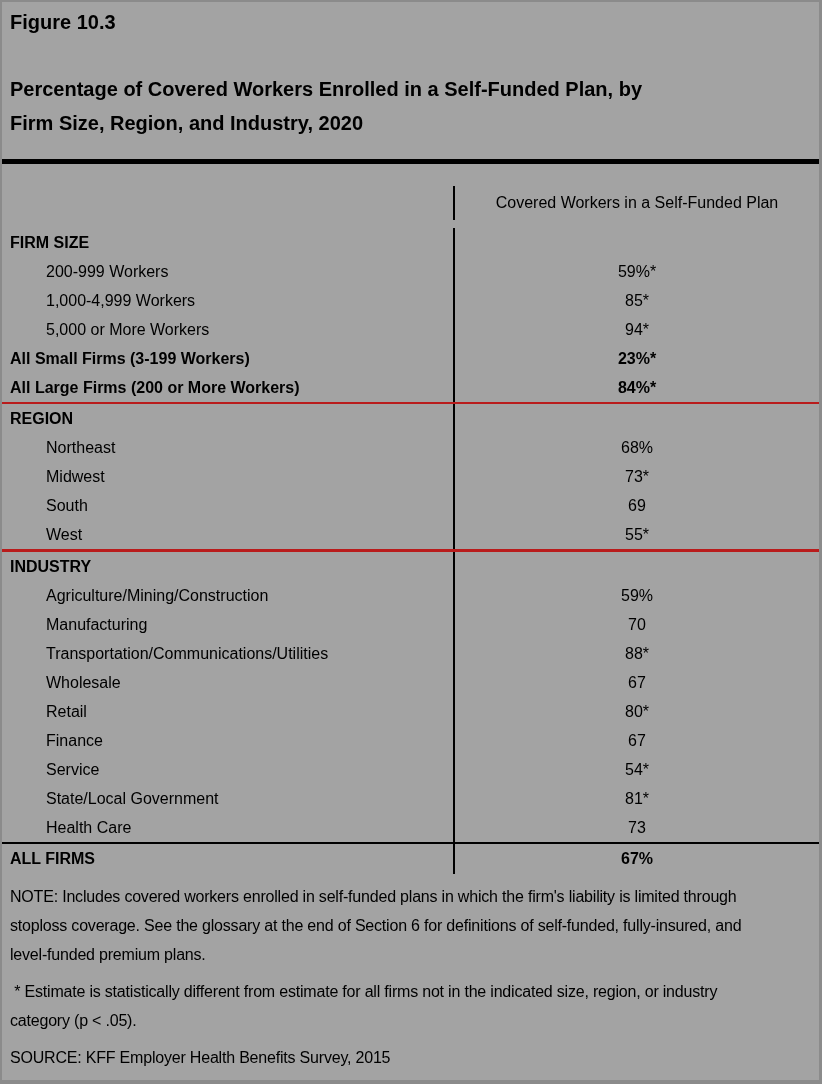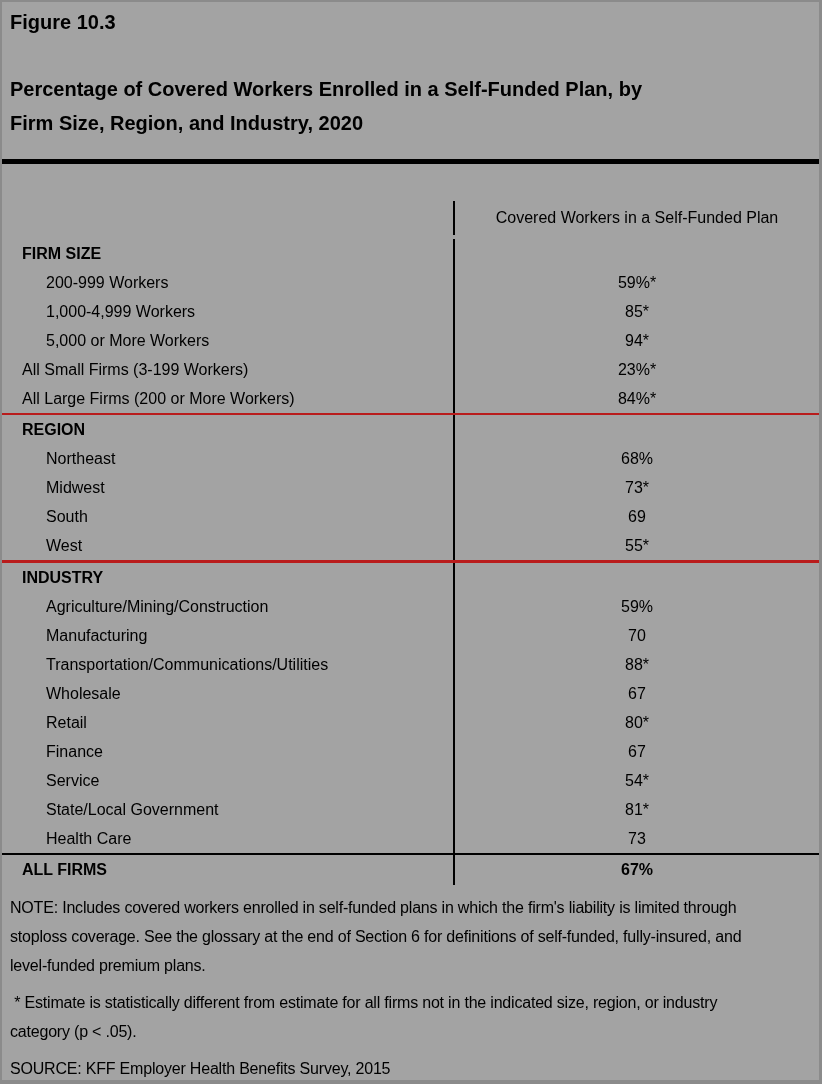--- a/index.html
+++ b/index.html
@@ -18,33 +18,33 @@
     background: #a3a3a3;
   }
 
   
   .titleblock { padding: 8px 10px 0 8px; }
   .fig-label { font-size: 20px; font-weight: bold; line-height: 24px; margin-bottom: 38px; }
   .doc-title .tline { font-size: 20px; font-weight: bold; line-height: 34px; }
   .title-rule { height: 5px; background: #000; margin-top: 19px; }
 
   
-  .col-header-row { display: flex; height: 64px; border-bottom: 4px solid #a3a3a3; align-items: flex-end; margin-top: 11px; }
+  .col-header-row { display: flex; height: 64px; border-bottom: 8px solid #a3a3a3; align-items: flex-end; }
   .col-header-row .spacer { width: 451px; height: 100%; }
   .col-header-cell {
     flex: 1; height: 34px; border-left: 2px solid #000;
     display: flex; align-items: center; justify-content: center;
     font-size: 16px;
   }
   .row { display: flex; height: 29px; font-size: 16px; }
-  .row .label { width: 451px; padding-left: 20px; display: flex; align-items: center; white-space: nowrap; }
+  .row .label { width: 451px; padding-left: 8px; display: flex; align-items: center; white-space: nowrap; }
   .row.indent .label { padding-left: 44px; }
   .row .value { flex: 1; border-left: 2px solid #000; display: flex; align-items: center; justify-content: center; }
   .row.section-head .label { font-weight: bold; }
-  .row.bold .label, .row.bold .value { font-weight: normal; }
+  .row.bold .label, .row.bold .value { font-weight: bold; }
   .section { border-top: 2px solid #b91c1c; }
   .section.no-top { border-top: none; }
   .section.thick-top { border-top-width: 3px; text-align: right; }
   .row.allfirms { border-top: 2px solid #000; height: 32px; }
   .row.allfirms .label, .row.allfirms .value { font-weight: bold; }
 
   
   .notes { padding: 8px 10px 0 8px; }
   .note {
     margin: 0; width: 768px;

